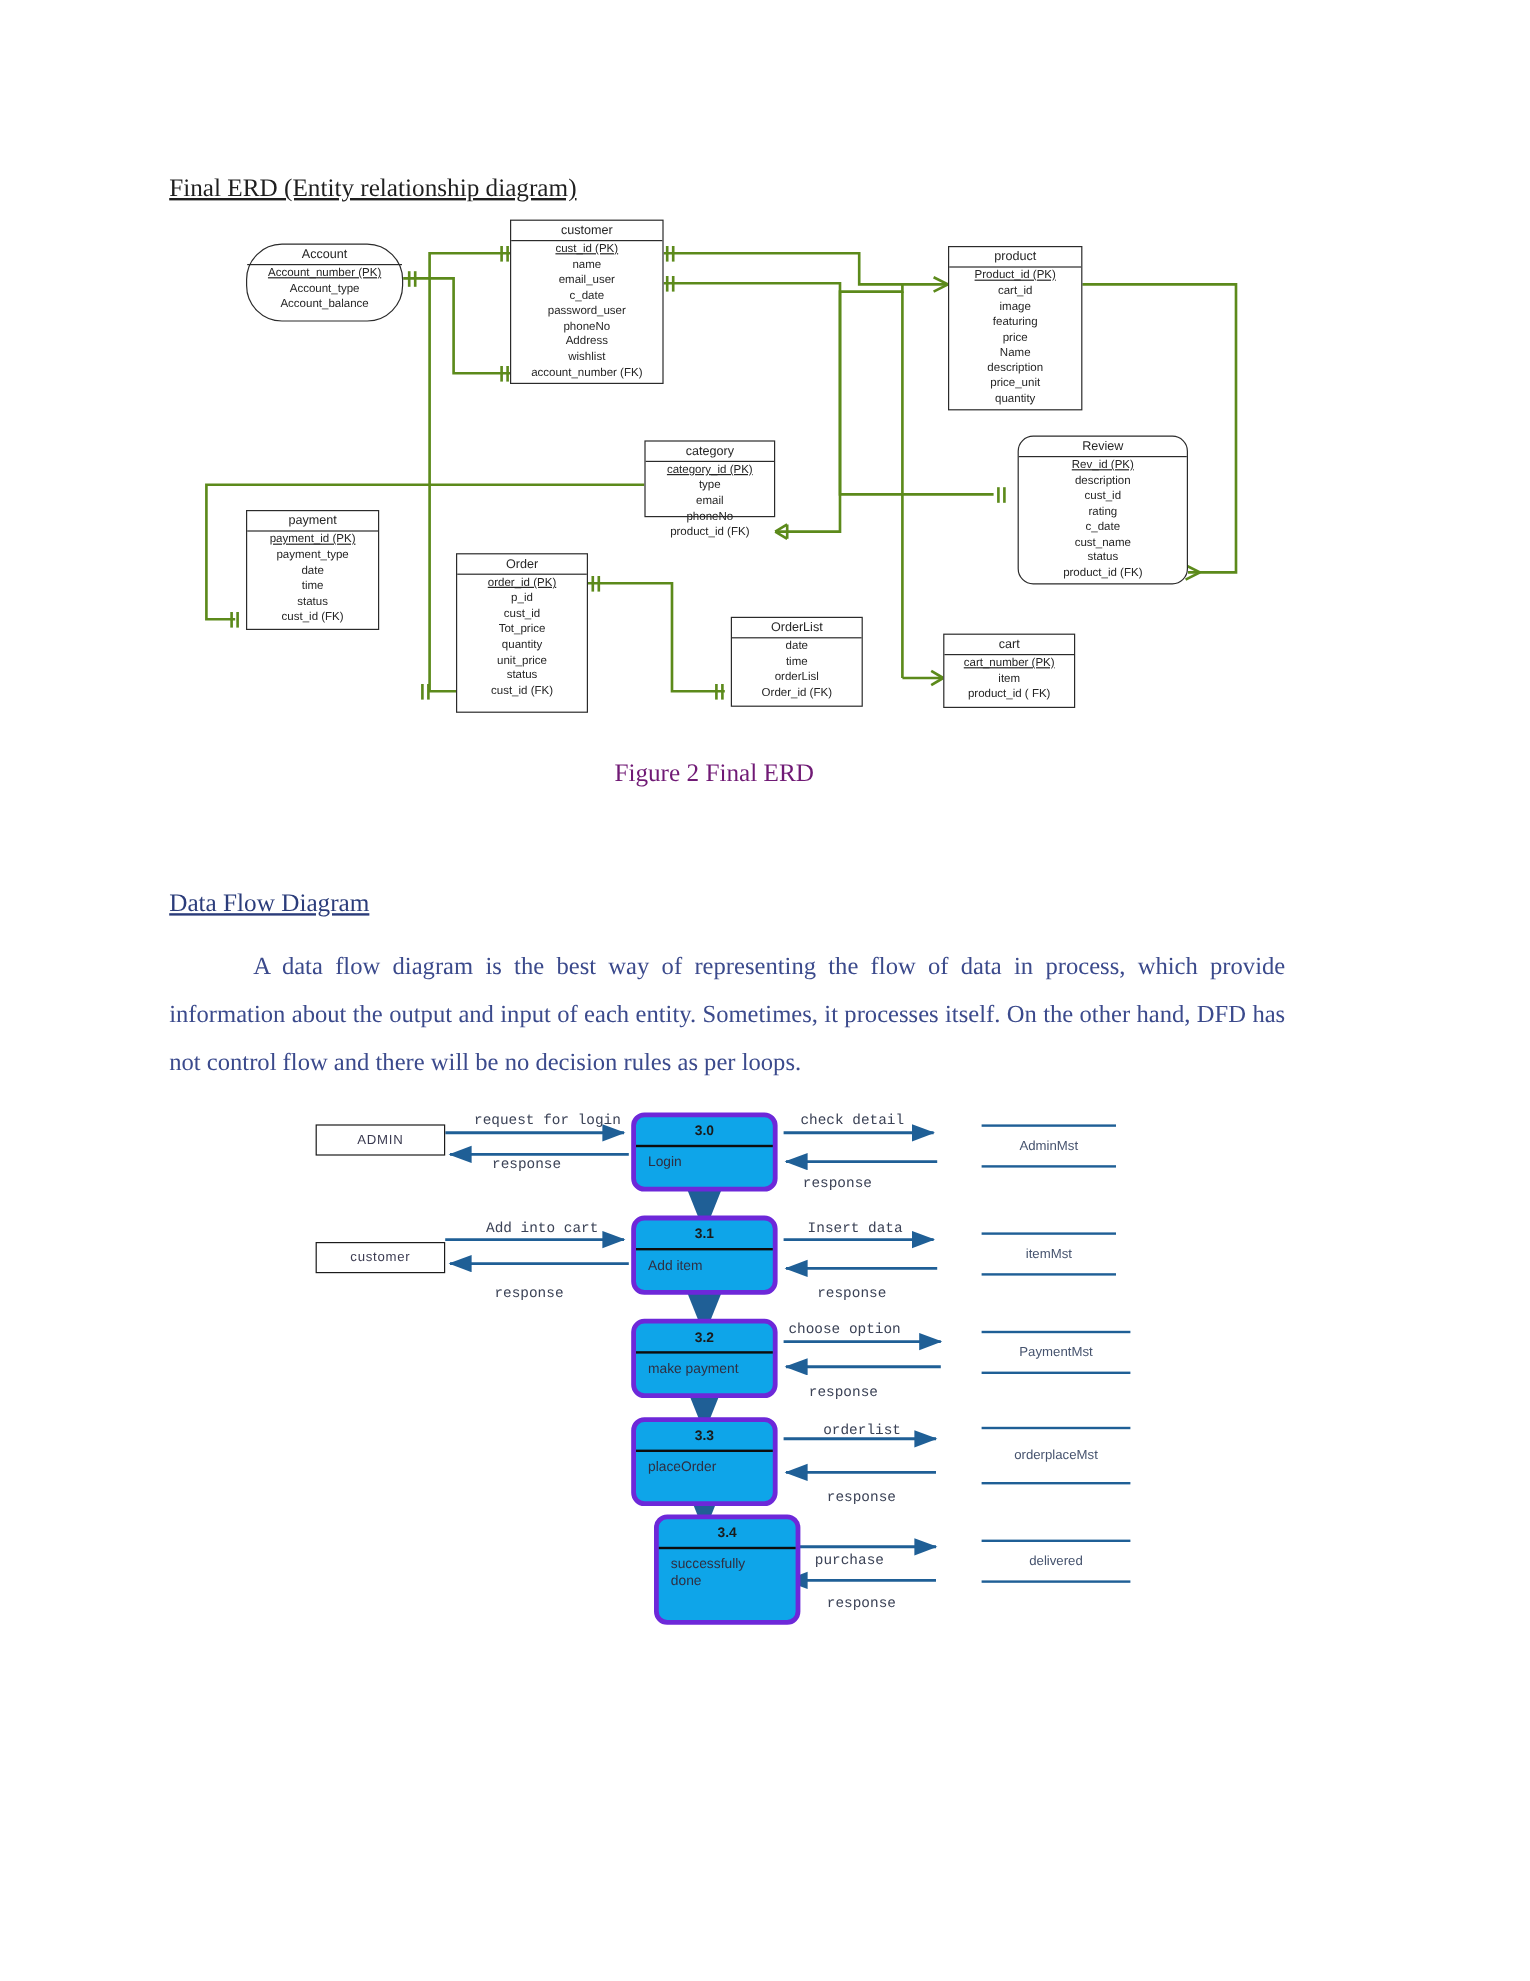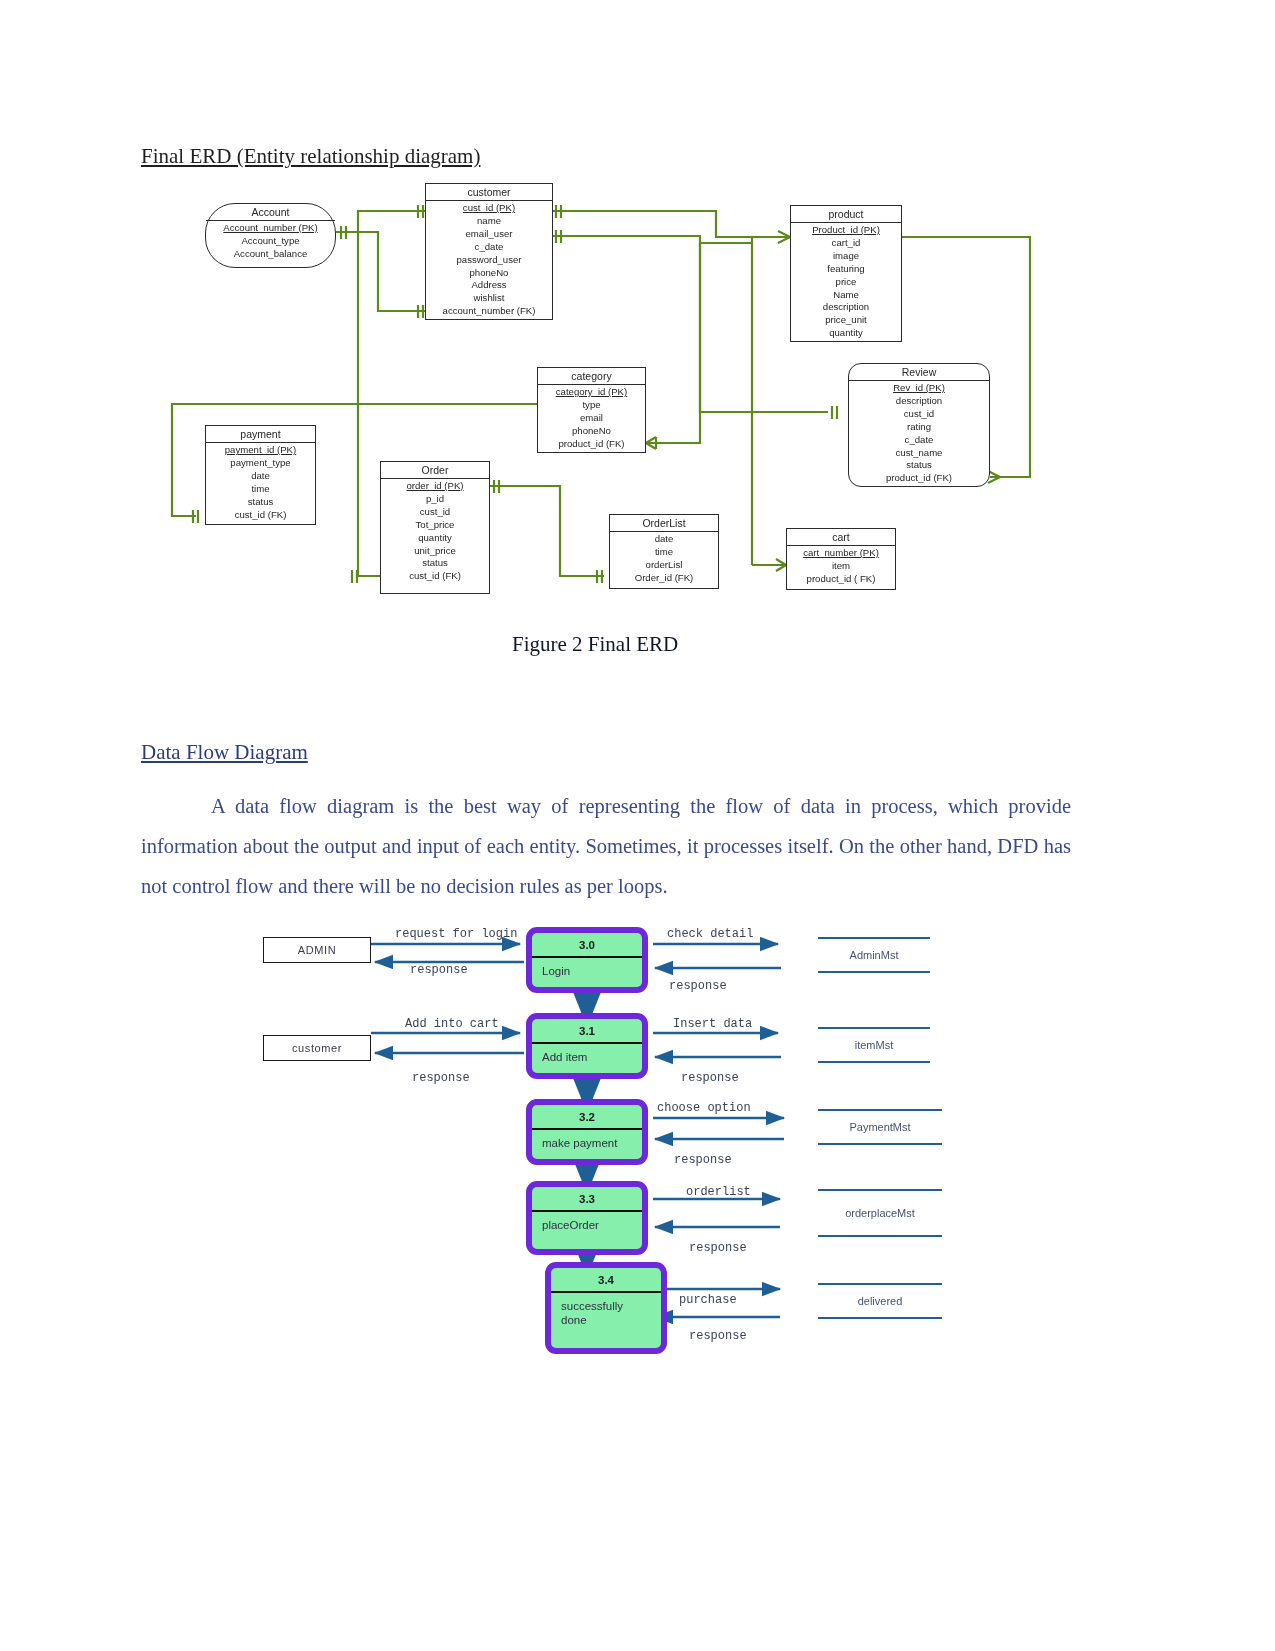--- a/index.html
+++ b/index.html
@@ -19,21 +19,21 @@
     font-size:21px;
     color:#1f1f1f;
     text-decoration:underline;
     white-space:nowrap;
   }
   .heading.dfd { color:#2b3c7a; }
   .fig-caption {
     position:absolute;
     font-family:"Liberation Serif", serif;
     font-size:21px;
-    color:#0f172a;
+    color:#701a75;
     white-space:nowrap;
   }
   .para {
     position:absolute;
     left:141px; top:786px; width:930px;
     font-family:"Liberation Serif", serif;
     font-size:20.5px;
     line-height:40px;
     color:#3b4a8c;
     text-align:justify;
@@ -84,23 +84,23 @@
     display:flex; align-items:center; justify-content:center;
     font-family:"Liberation Sans", sans-serif;
     font-size:11px;
     letter-spacing:0.6px;
     color:#3a3a50;
     z-index:4;
   }
   .proc {
     position:absolute;
     box-sizing:border-box;
-    border:6px solid #6d28d9;
+    border:4px solid #6d28d9;
     border-radius:11px;
-    background:#86efac;
+    background:#0ea5e9;
     z-index:4;
   }
   .proc .proc-num {
     box-sizing:border-box;
     height:25px;
     border-bottom:2px solid #0d0d0d;
     display:flex; align-items:center; justify-content:center;
     font-family:"Liberation Sans", sans-serif;
     font-size:11.5px; font-weight:bold;
     color:#1a1a1a;
@@ -226,21 +226,21 @@
         <div class="attr">image</div>
         <div class="attr">featuring</div>
         <div class="attr">price</div>
         <div class="attr">Name</div>
         <div class="attr">description</div>
         <div class="attr">price_unit</div>
         <div class="attr">quantity</div>
       </div>
     </div>
 
-    <div class="ent" style="left:537px; top:367px; width:109px; height:86px;">
+    <div class="ent" style="left:537px; top:367px; width:109px; height:64px;">
       <div class="ent-title">category</div>
       <div class="ent-attrs">
         <div class="attr pk">category_id (PK)</div>
         <div class="attr">type</div>
         <div class="attr">email</div>
         <div class="attr">phoneNo</div>
         <div class="attr">product_id (FK)</div>
       </div>
     </div>
 

